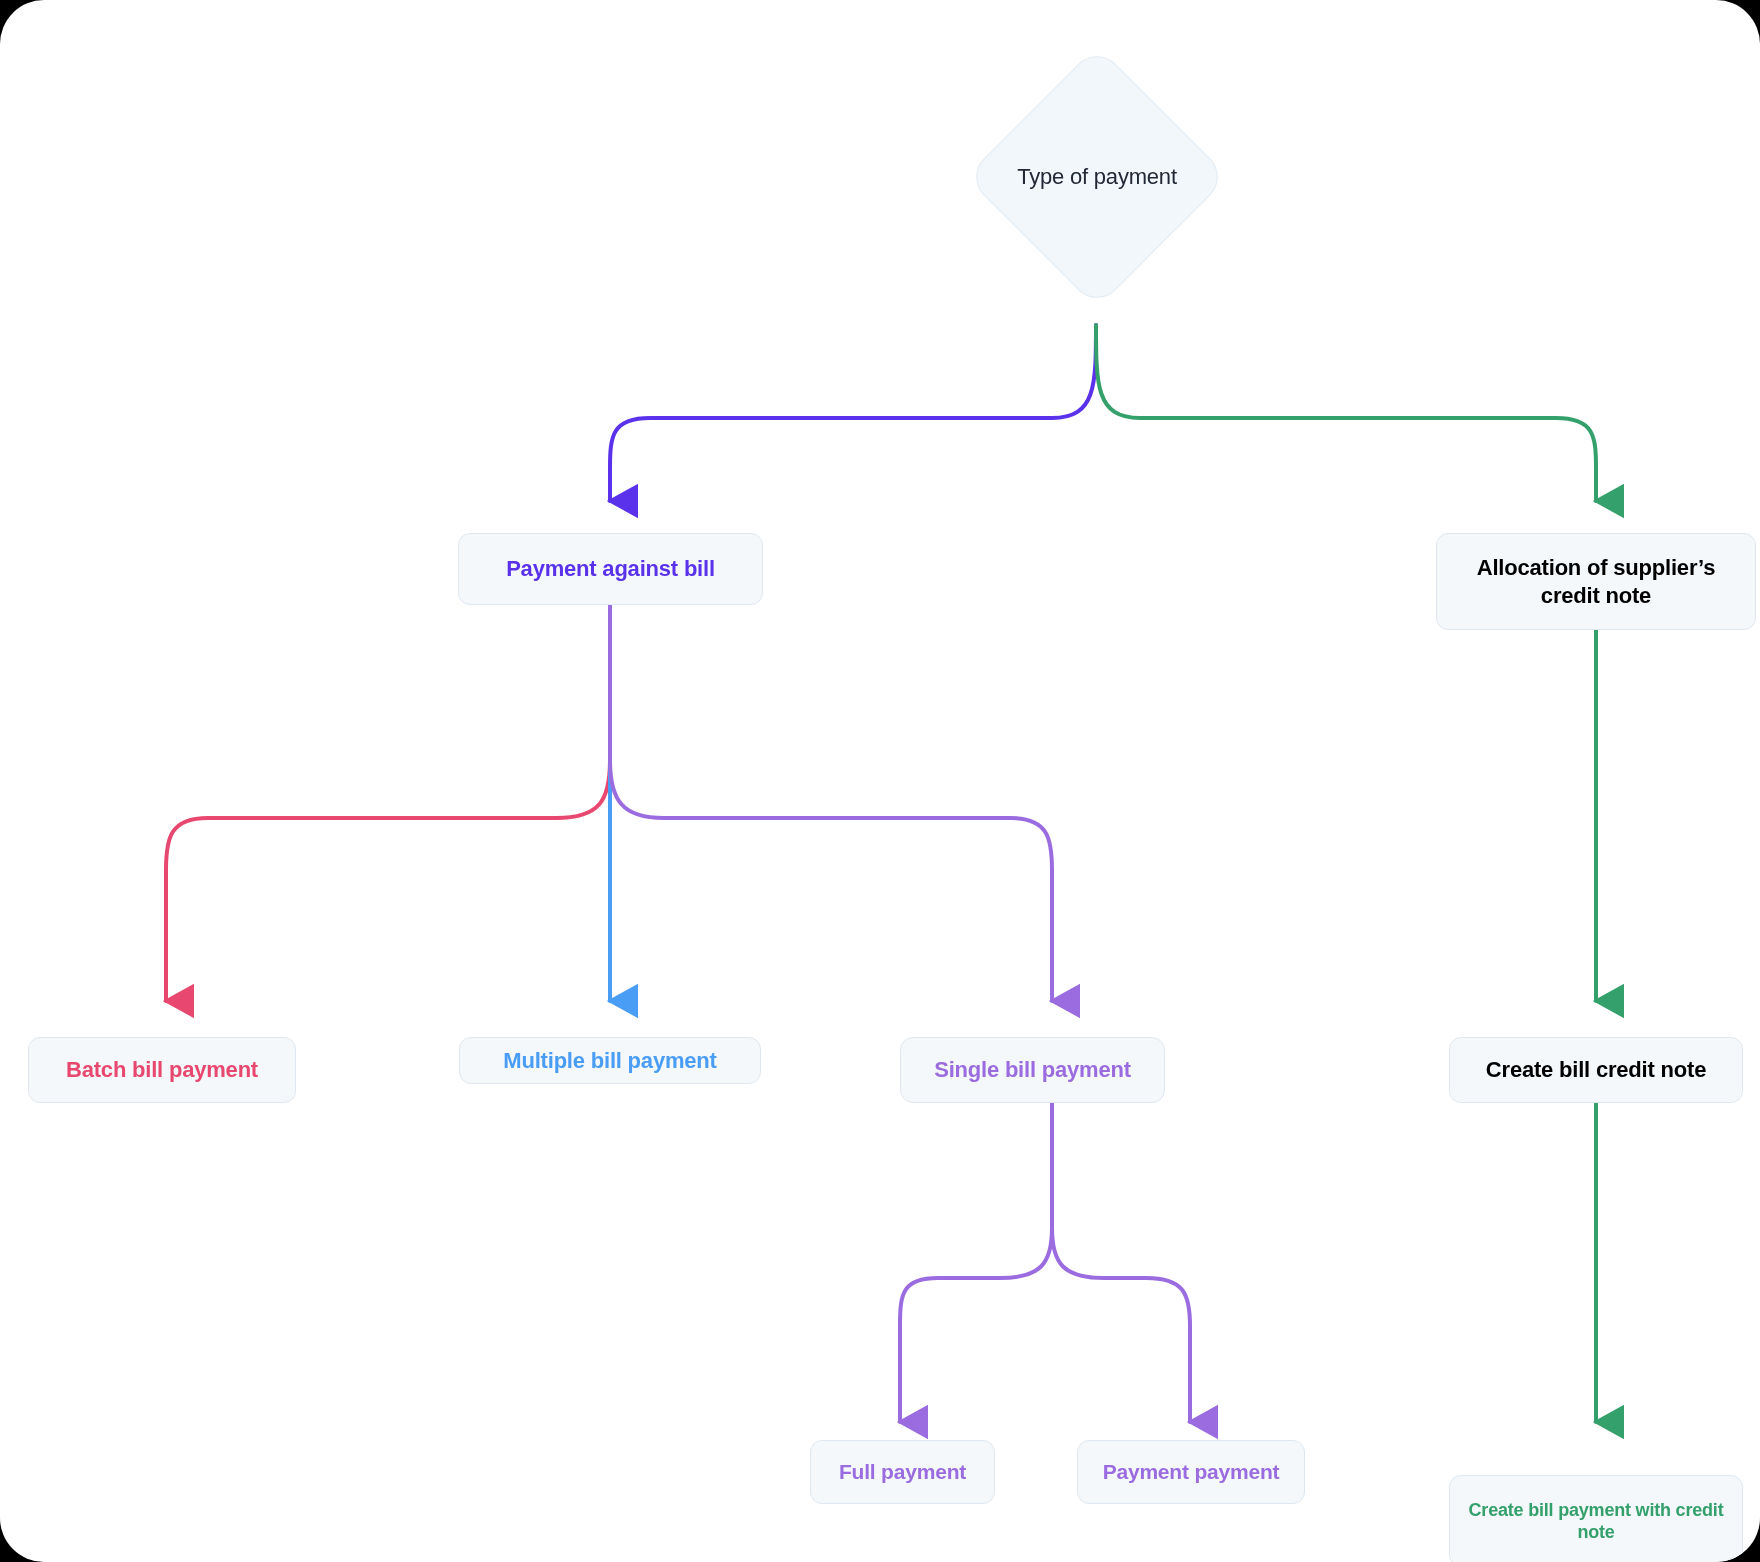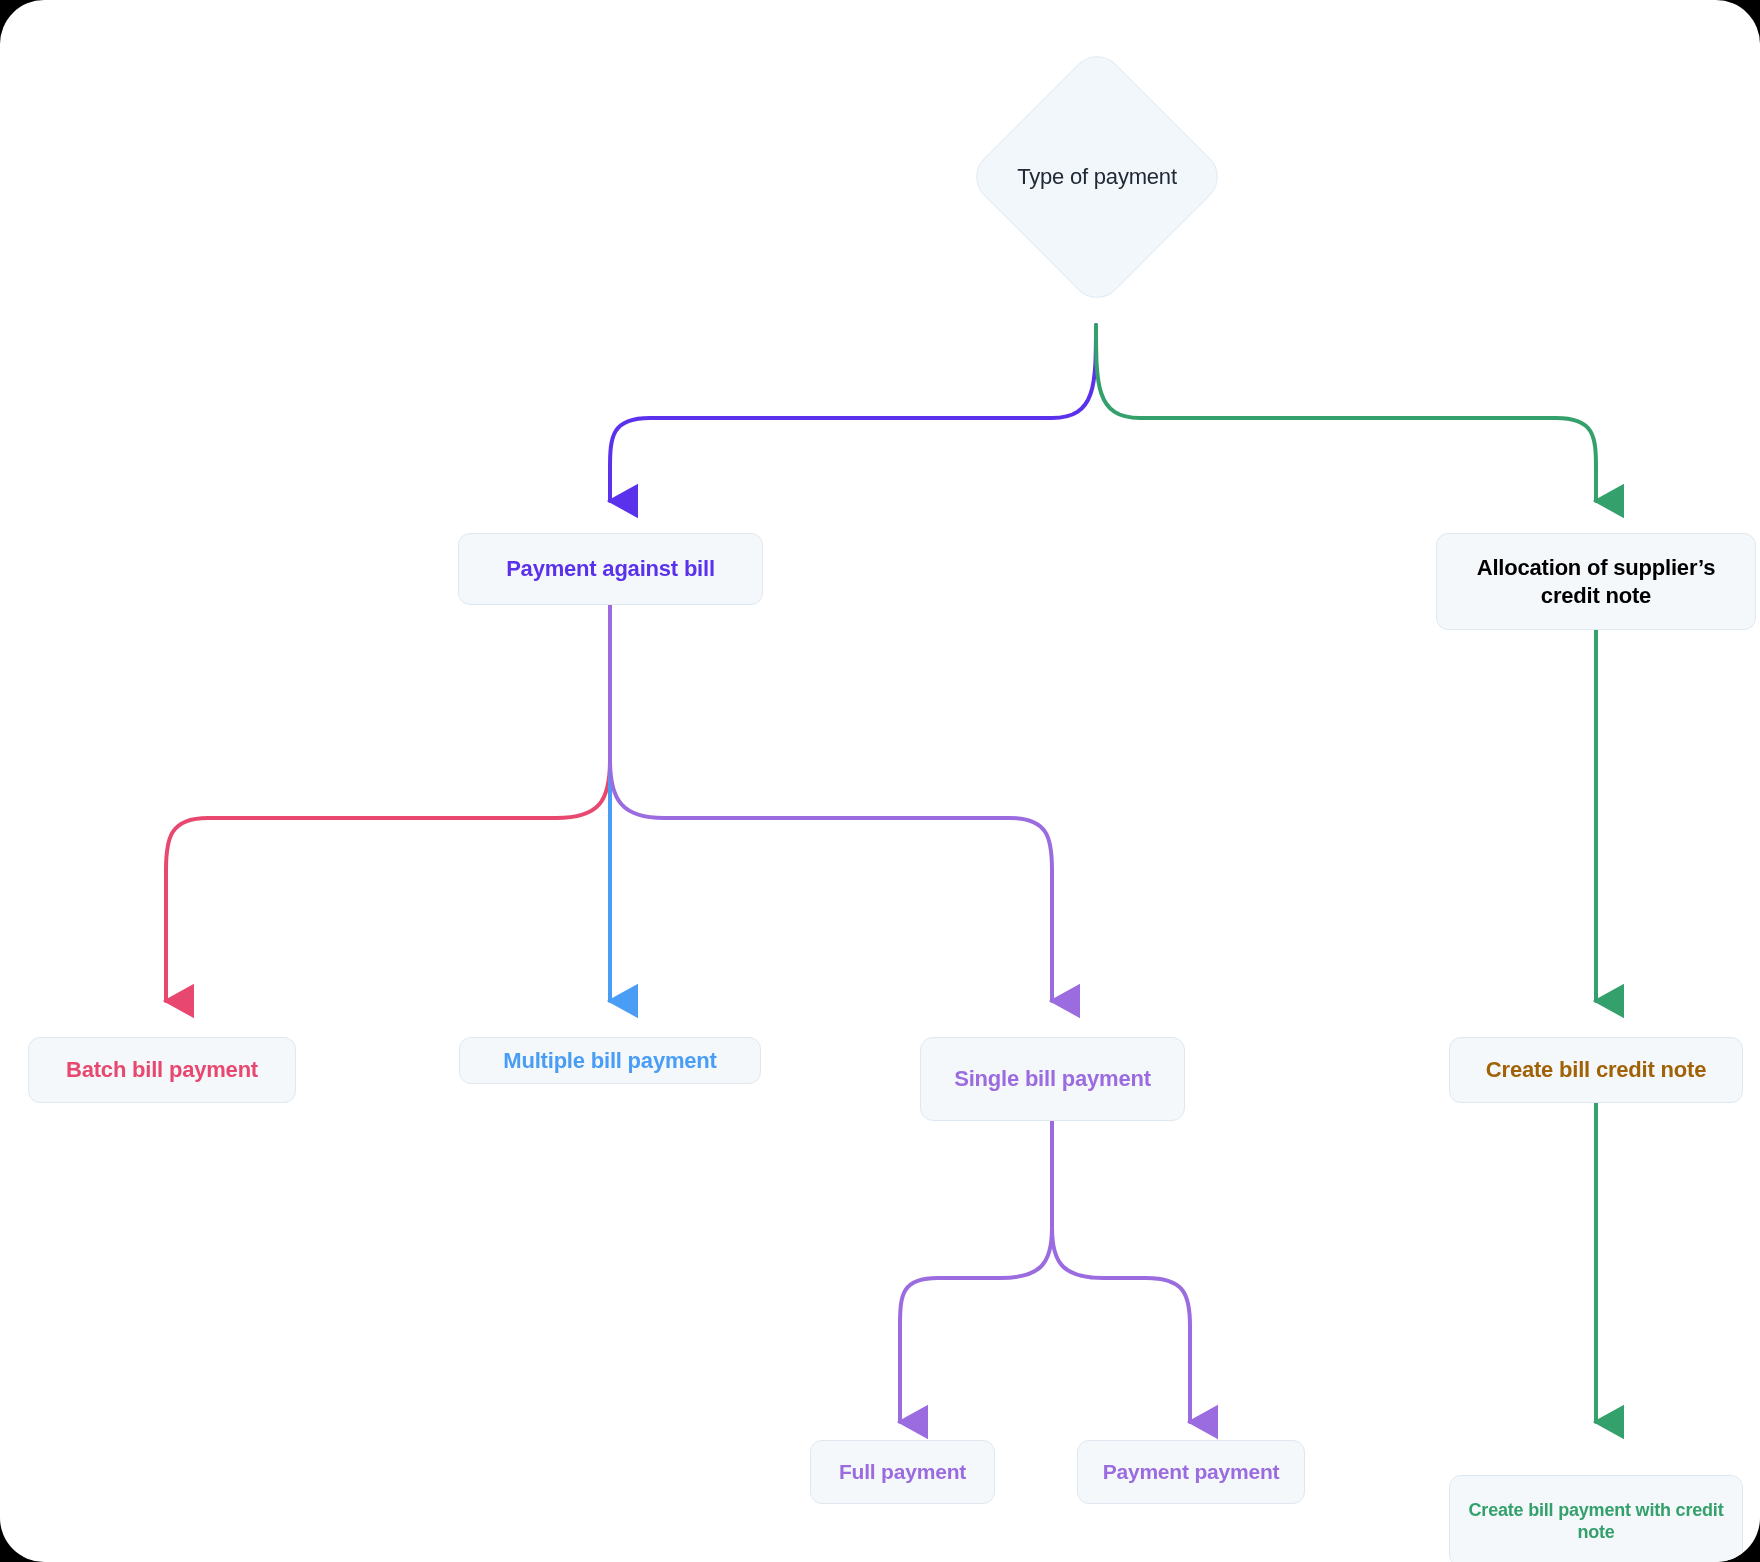--- a/index.html
+++ b/index.html
@@ -120,25 +120,25 @@
     </div>
 
     <div class="node" style="left:28px;top:1037px;width:268px;height:66px;font-size:22px;color:#E8486F;">
       <span>Batch bill payment</span>
     </div>
 
     <div class="node" style="left:459px;top:1037px;width:302px;height:47px;font-size:22px;color:#4A9DF5;">
       <span>Multiple bill payment</span>
     </div>
 
-    <div class="node" style="left:920px;top:1037px;width:265px;height:84px;font-size:22px;color:#9B6BE0;border-radius:13px;">
+    <div class="node" style="left:900px;top:1037px;width:265px;height:66px;font-size:22px;color:#9B6BE0;border-radius:13px;">
       <span>Single bill payment</span>
     </div>
 
-    <div class="node" style="left:1449px;top:1037px;width:294px;height:66px;font-size:22px;color:#a16207;">
+    <div class="node" style="left:1449px;top:1037px;width:294px;height:66px;font-size:22px;color:#000000;">
       <span>Create bill credit note</span>
     </div>
 
     <div class="node" style="left:810px;top:1440px;width:185px;height:64px;font-size:21px;color:#9B6BE0;">
       <span>Full payment</span>
     </div>
 
     <div class="node" style="left:1077px;top:1440px;width:228px;height:64px;font-size:21px;color:#9B6BE0;">
       <span>Payment payment</span>
     </div>

